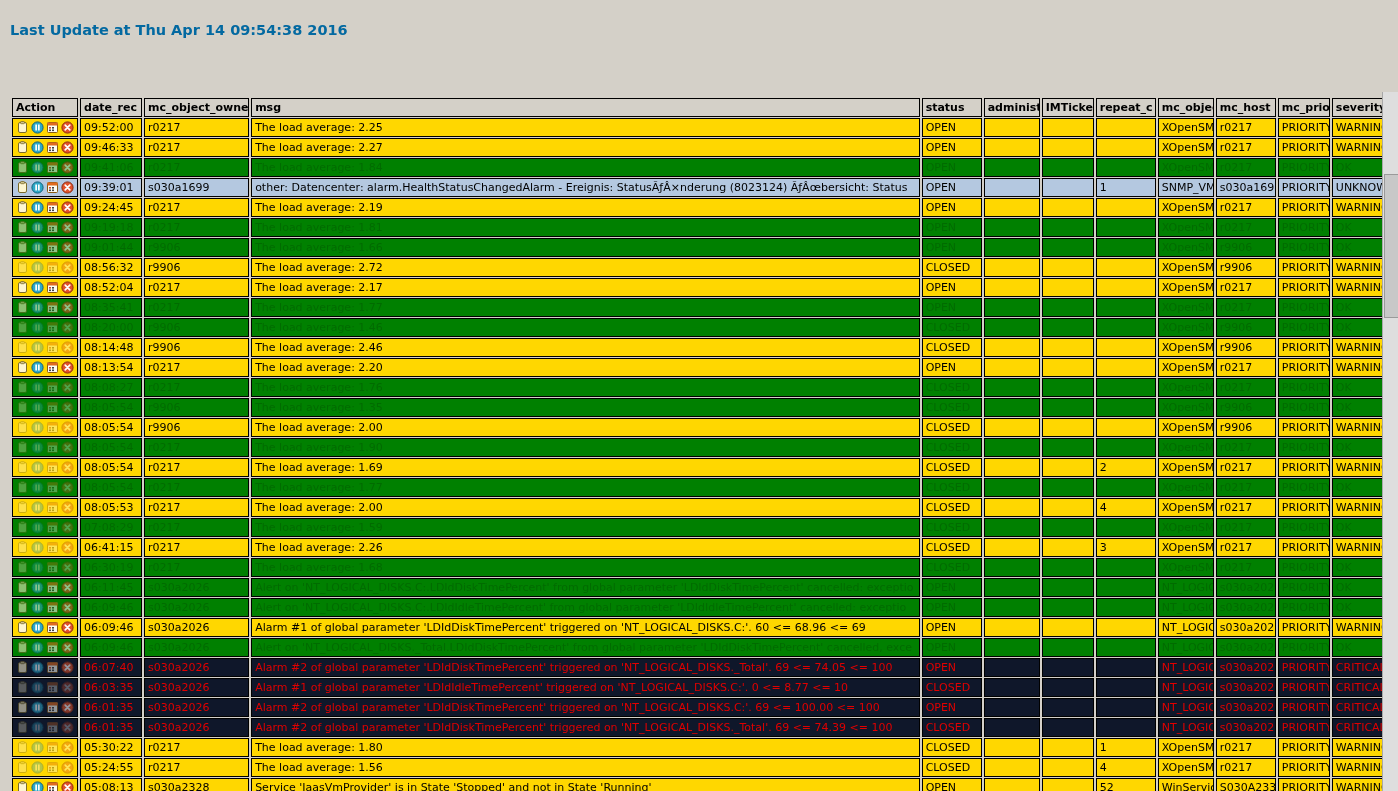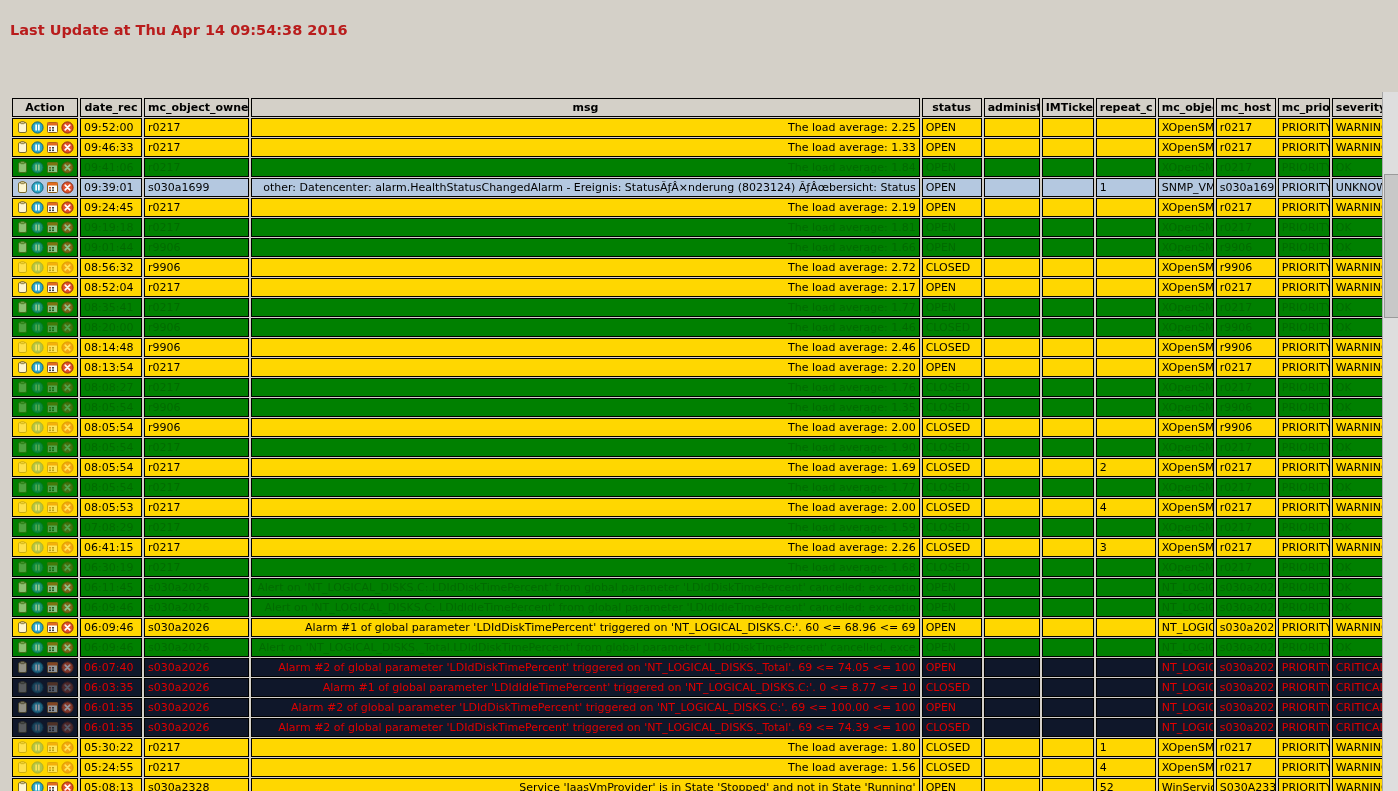--- a/index.html
+++ b/index.html
@@ -27,21 +27,21 @@
     font-size: 30px;
     font-weight: bold;
     color: #000000;
     margin: 6px 0 0 10px;
     letter-spacing: 0px;
   }
   .last-update {
     font-family: "DejaVu Sans", sans-serif;
     font-size: 14.5px;
     font-weight: bold;
-    color: #b91c1c;
+    color: #0369a1;
     margin: 22px 0 0 10px;
   }
   .table-wrap {
     position: absolute;
     left: 10px;
     top: 97px;
     width: 1379px;
     height: 694px;
     overflow: hidden;
     background: #d4d0c8;
@@ -61,21 +61,21 @@
     overflow: hidden;
     white-space: nowrap;
     text-overflow: clip;
     vertical-align: middle;
     line-height: 15px;
     box-sizing: border-box;
   }
   table.alarms th {
     background: #d4d0c8;
     font-weight: bold;
-    text-align: center;
+    text-align: left;
     font-size: 11px;
     color: #000;
     height: 17px;
   }
   
   col.c-action   { width: 66px; }
   col.c-date     { width: 62px; }
   col.c-owner    { width: 105px; }
   col.c-msg      { width: 668px; }
   col.c-status   { width: 60px; }
@@ -130,21 +130,21 @@
   }
   .scroll-thumb {
     position: absolute;
     left: 1px;
     top: 82px;
     width: 13px;
     height: 142px;
     background: #c8c8c8;
     border: 1px solid #9a9a9a;
   }
-  .msg-cell { overflow: hidden; text-align: right; }
+  .msg-cell { overflow: hidden; }
 </style>
 </head>
 <body>
 
 <div id="page">
 
   <div class="last-update">Last Update at Thu Apr 14 09:54:38 2016</div>
 
   <div class="table-wrap">
     <table class="alarms">
@@ -254,21 +254,21 @@
                 <span class="ic">
                   <svg width="13" height="13" viewBox="0 0 13 13">
                     <circle cx="6.5" cy="6.5" r="5.6" fill="#e2522a" stroke="#8a2a10" stroke-width="1"></circle>
                     <path d="M4.2 4.2 L8.8 8.8 M8.8 4.2 L4.2 8.8" stroke="#ffffff" stroke-width="1.7" stroke-linecap="round"></path>
                   </svg>
                 </span>
               </div>
             </td>
             <td>09:46:33</td>
             <td>r0217</td>
-            <td class="msg-cell">The load average: 1.33</td>
+            <td class="msg-cell">The load average: 2.27</td>
             <td>OPEN</td>
             <td></td>
             <td></td>
             <td></td>
             <td>XOpenSM</td>
             <td>r0217</td>
             <td>PRIORITY</td>
             <td>WARNING</td>
           </tr>
           <tr class="sev-OK st-OPEN">

